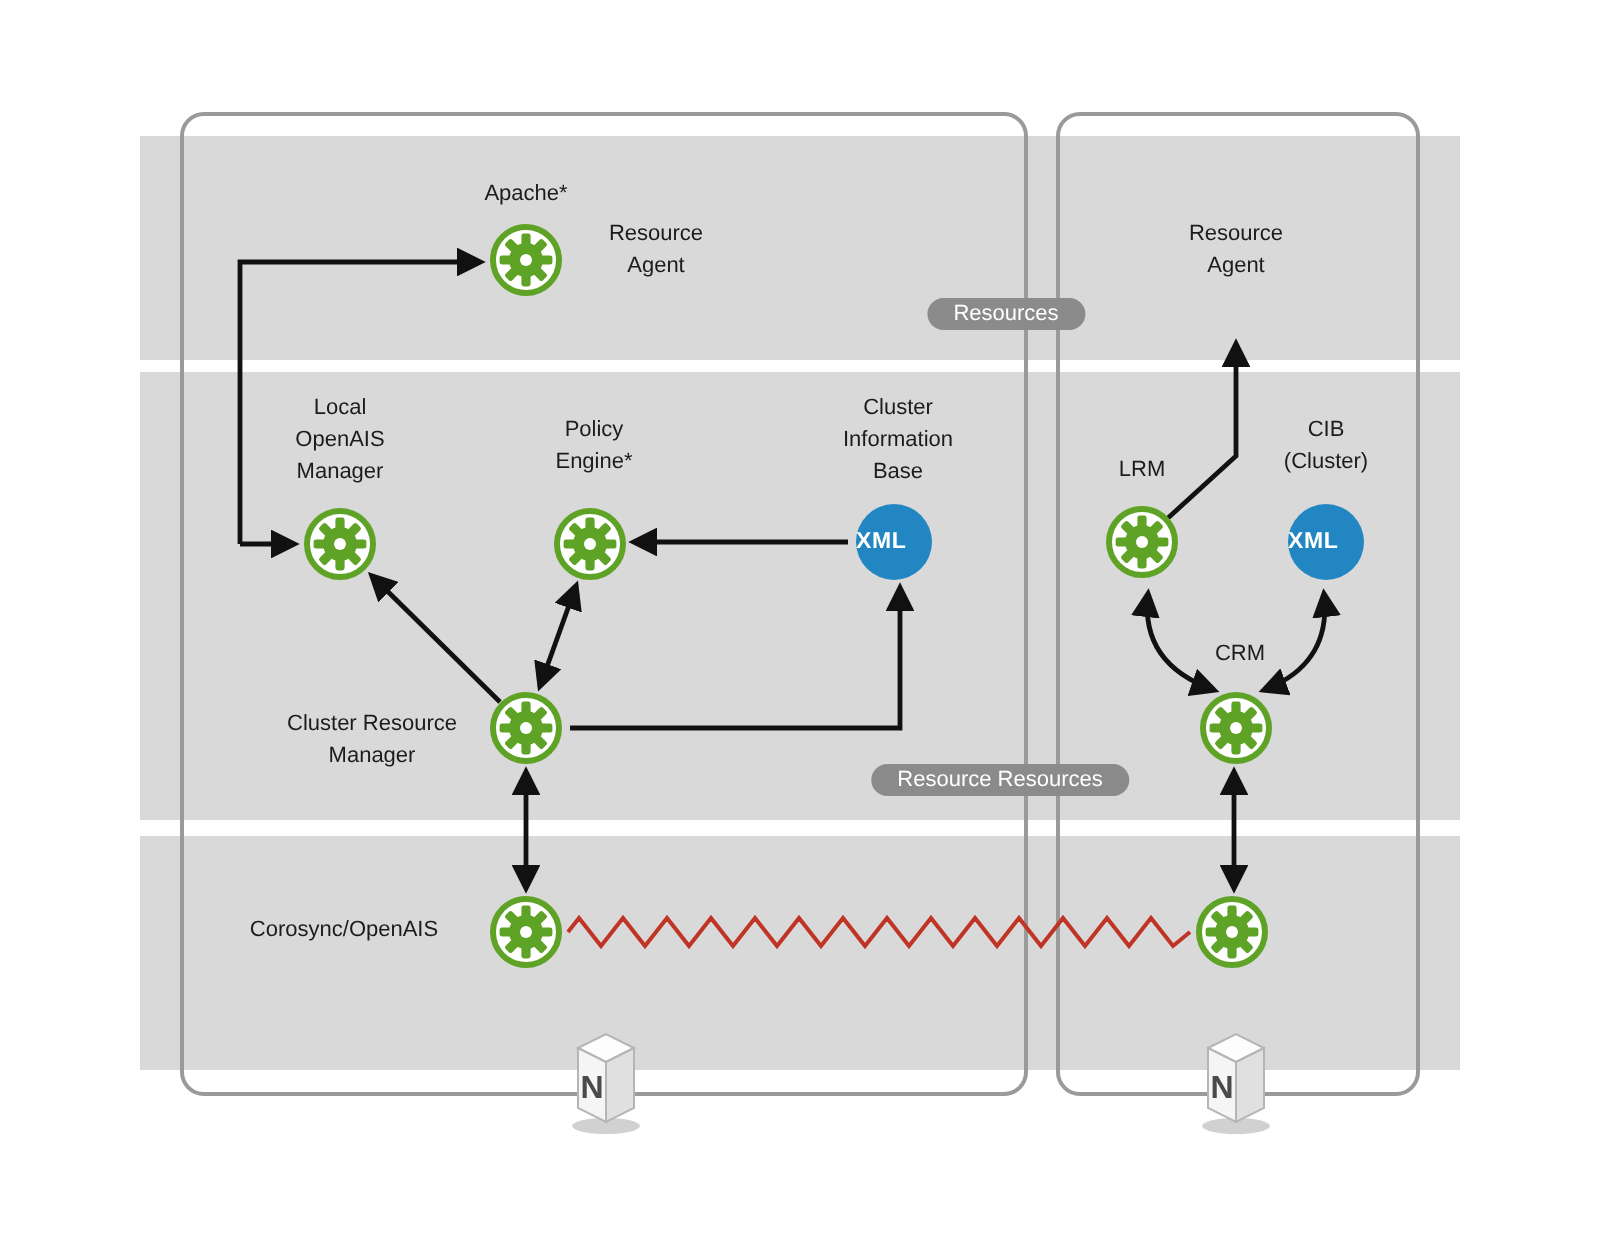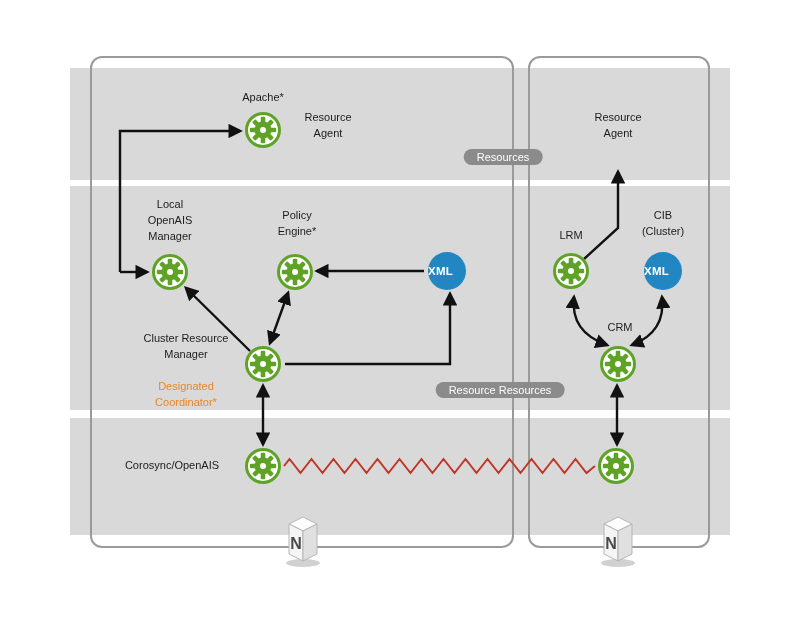--- a/index.html
+++ b/index.html
@@ -121,28 +121,29 @@
   <div class="label" style="left:263px;top:98px">Apache*</div>
   <div class="label" style="left:328px;top:126px">Resource
 Agent</div>
   <div class="label" style="left:618px;top:126px">Resource
 Agent</div>
   <div class="label" style="left:170px;top:221px">Local
 OpenAIS
 Manager</div>
   <div class="label" style="left:297px;top:224px">Policy
 Engine*</div>
+  <div class="label" style="left:449px;top:221px">Cluster
+Information
+Base</div>
   <div class="label" style="left:571px;top:236px">LRM</div>
   <div class="label" style="left:663px;top:224px">CIB
 (Cluster)</div>
   <div class="label" style="left:186px;top:371px">
     <span class="block">Cluster Resource
 Manager</span>
-    <span class="block orange">Designated
-Coordinator*</span>
   </div>
   <div class="label" style="left:620px;top:328px">CRM</div>
   <div class="label" style="left:172px;top:466px">Corosync/OpenAIS</div>
 
   <div class="pill" style="left:503px;top:157px">Resources</div>
   <div class="pill" style="left:500px;top:390px">Resource Resources</div>
 
 </div>
 
 </body></html>

